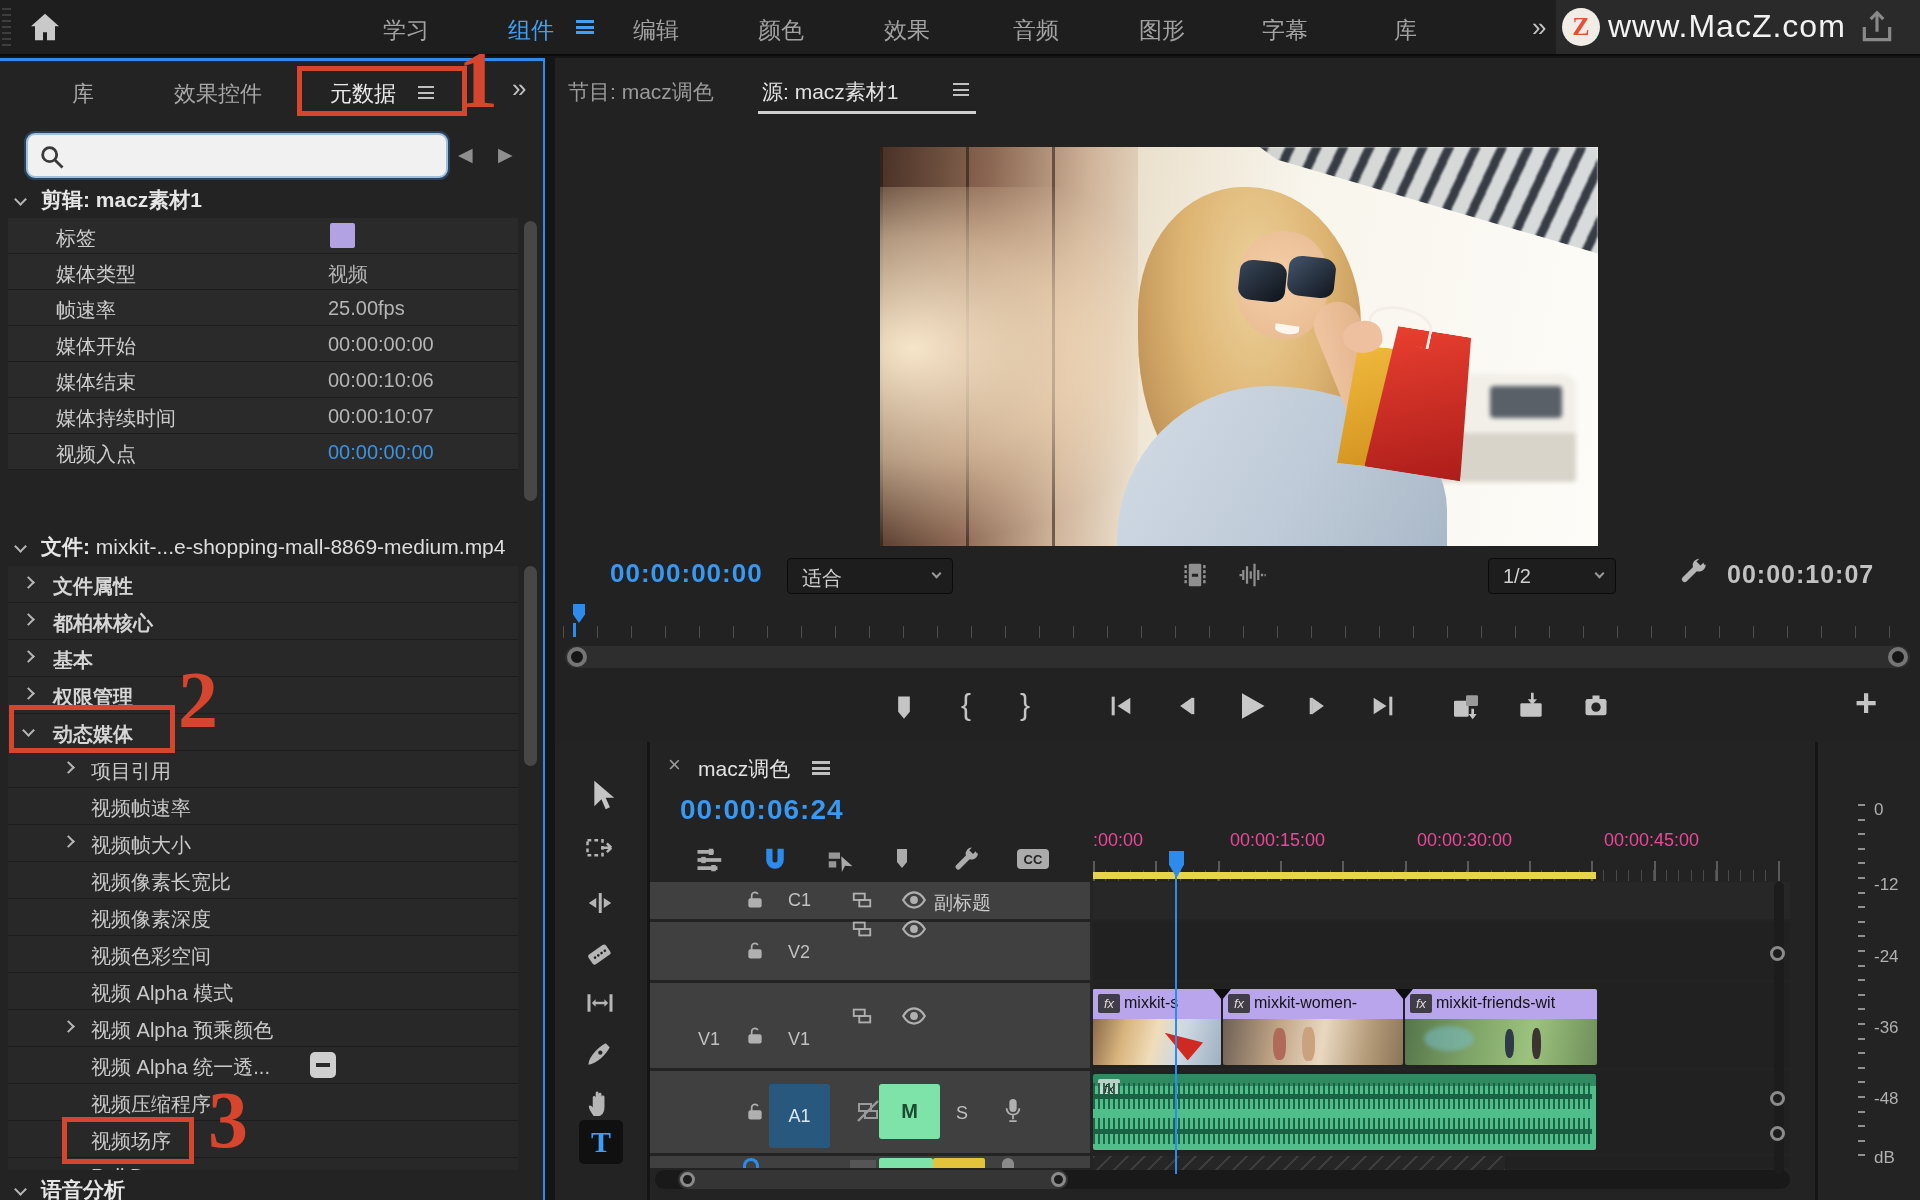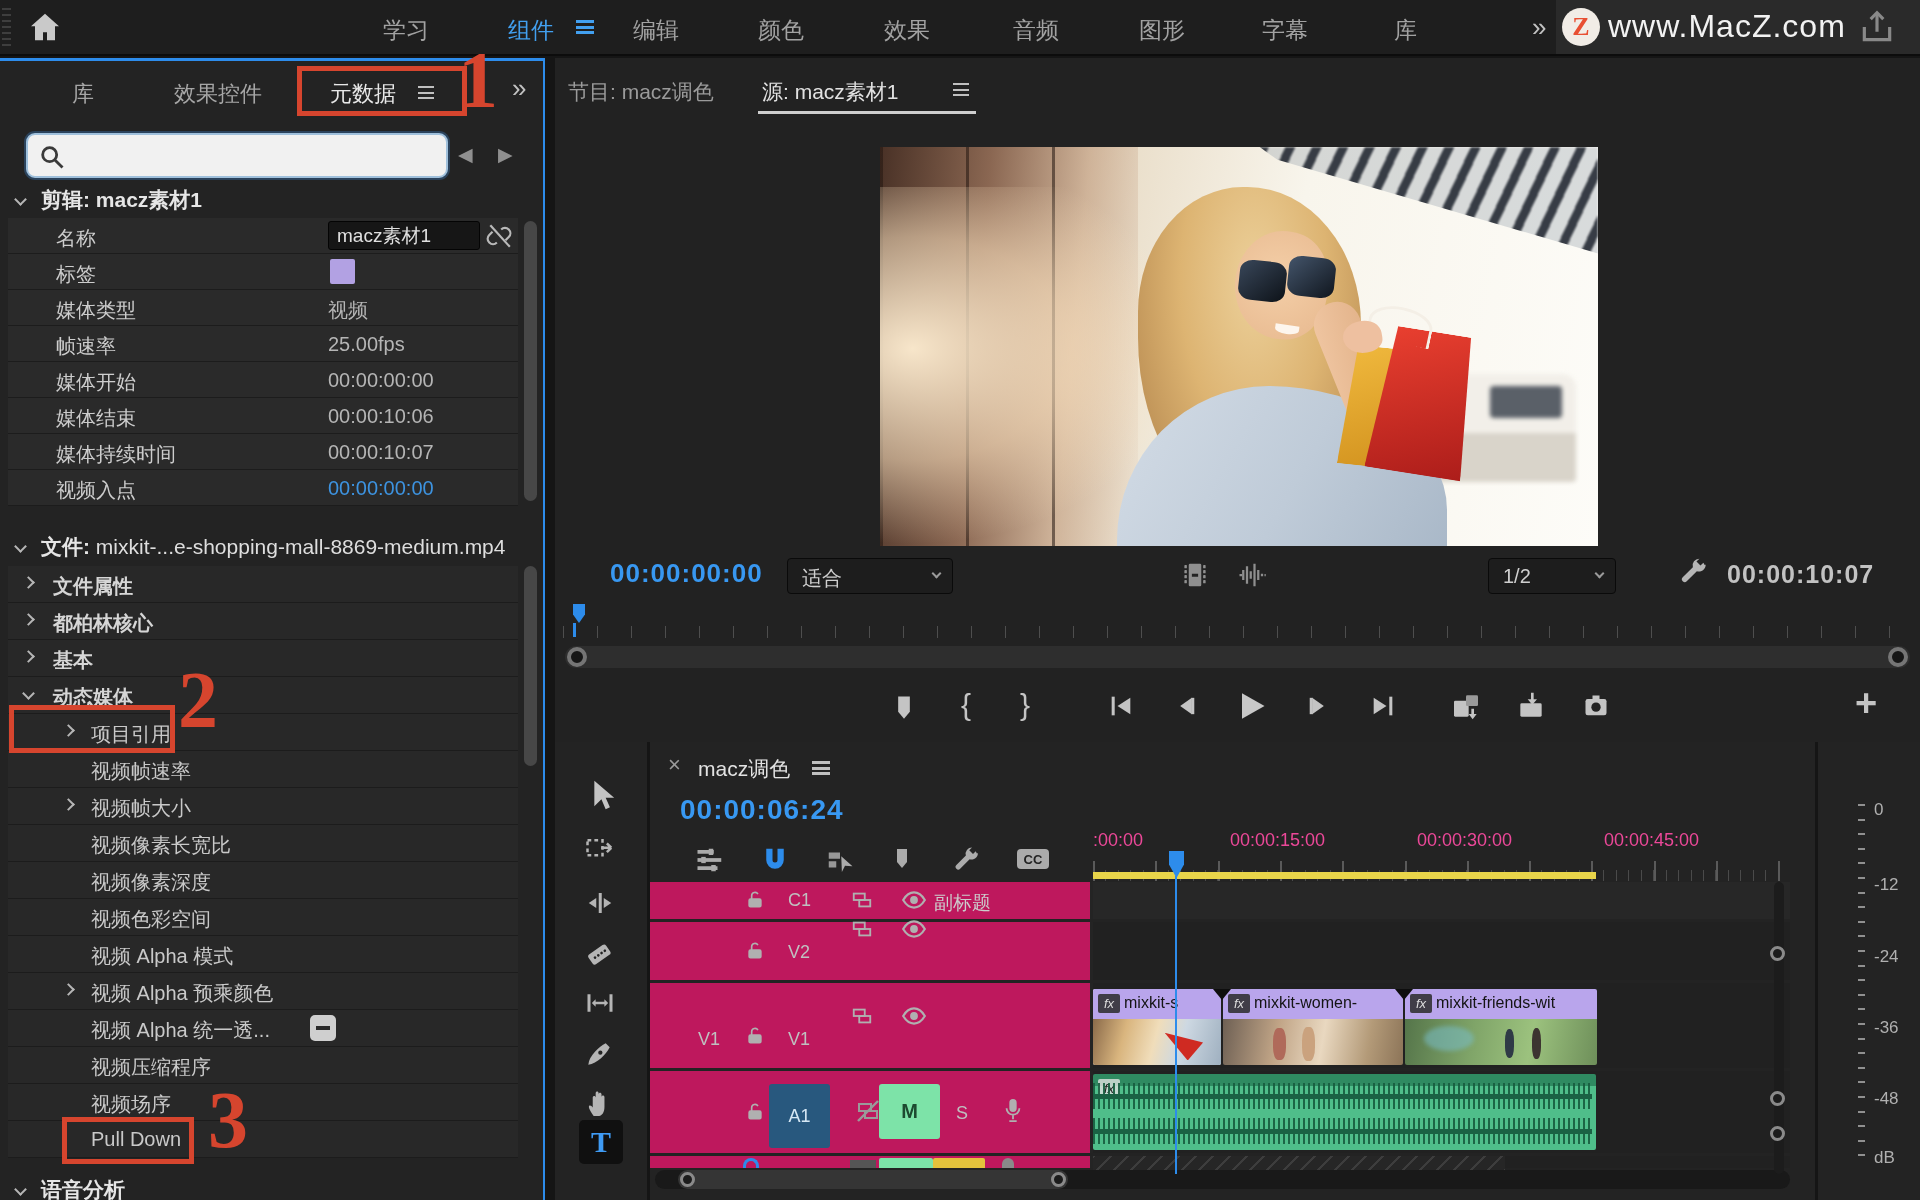--- a/index.html
+++ b/index.html
@@ -103,21 +103,21 @@
 .ticks2{position:absolute;left:443px;top:115px;width:697px;height:24px;
   background:
    repeating-linear-gradient(90deg,#5a5a5a 0 2px,transparent 2px 62.3px),
    repeating-linear-gradient(90deg,#4a4a4a 0 1px,transparent 1px 12.45px);
   background-size:100% 20px,100% 11px;background-position:0 100%,0 100%;background-repeat:no-repeat}
 .ybar{position:absolute;left:443px;top:130px;width:503px;height:7px;background:#e8d44a}
 .ph2-head{position:absolute;left:519px;top:109px;width:15px;height:27px;background:#2d8ceb;z-index:30;
   clip-path:polygon(0 0,100% 0,100% 50%,50% 100%,0 50%)}
 .ph2-line{position:absolute;left:525px;top:134px;width:2px;height:298px;background:#2d8ceb;z-index:30}
 .trow{position:absolute;left:0;width:1140px;background:#242424}
-.thead{position:absolute;left:0;top:0;width:440px;height:100%;background:#be185d}
+.thead{position:absolute;left:0;top:0;width:440px;height:100%;background:#404040}
 .tcontent{position:absolute;left:443px;top:0;width:697px;height:100%;background:#212121}
 .tname{position:absolute;font-size:18px;color:#c0c0c0}
 .a1box{position:absolute;left:119px;top:13px;width:61px;height:64px;background:#28587e;border-radius:3px;
   text-align:center;line-height:64px;font-size:18px;color:#d6e8f5}
 .mbox{position:absolute;left:229px;top:13px;width:61px;height:55px;background:#7de3a8;border-radius:3px;
   text-align:center;line-height:55px;font-size:20px;font-weight:bold;color:#1d4a30}
 .clip{position:absolute;top:6px;height:76px;overflow:hidden;border-radius:2px}
 .clip .chead{position:absolute;left:0;top:0;right:0;height:30px;background:#b9a5ec;color:#141414;font-size:16px;white-space:nowrap;overflow:hidden}
 .clip .cthumb{position:absolute;left:0;top:30px;right:0;bottom:0}
 .fxbadge{display:inline-block;margin:5px 4px 0 5px;width:22px;height:19px;background:rgba(42,42,42,.85);
@@ -202,31 +202,20 @@
     </div>
     <span class="navarrow" style="left:458px">◀</span>
     <span class="navarrow" style="left:498px">▶</span>
 
     <div class="sect-head" style="left:16px;top:125px">
       <span class="carat d"></span><span>剪辑: macz素材1</span>
     </div>
 
     <div class="abs" style="left:8px;top:157px;width:510px">
       <div class="mrow">
-        <span class="lab">名称</span>
-        <input class="nameinput" value="macz素材1" style="">
-        <span class="abs" style="left:478px;top:5px">
-          <svg width="26" height="26" viewBox="0 0 24 24" fill="none" stroke="#b9b9b9" stroke-width="2">
-            <path d="M14 6c2-2 5-2 7 0s2 5 0 7l-3 3"></path>
-              <path d="M10 18c-2 2-5 2-7 0s-2-5 0-7l3-3"></path>
-              <path d="M4 2l18 20"></path>
-            </svg>
-        </span>
-      </div>
-      <div class="mrow">
         <span class="lab">标签</span>
         <span class="swatch"></span>
       </div>
       <div class="mrow">
         <span class="lab">媒体类型</span>
         <span class="val">视频</span>
       </div>
       <div class="mrow">
         <span class="lab">帧速率</span>
         <span class="val">25.00fps</span>
@@ -259,20 +248,24 @@
           <span class="cv carat r"></span>
           <span class="lab">文件属性</span>
         </div>
       <div class="frow lvl1">
           <span class="cv carat r"></span>
           <span class="lab">都柏林核心</span>
         </div>
       <div class="frow lvl1">
           <span class="cv carat r"></span>
           <span class="lab">基本</span>
+        </div>
+      <div class="frow lvl1">
+          <span class="cv carat r"></span>
+          <span class="lab">权限管理</span>
         </div>
       <div class="frow lvl1">
           <span class="cv carat d"></span>
           <span class="lab">动态媒体</span>
         </div>
       <div class="frow lvl2">
           <span class="cv carat r"></span>
           <span class="lab">项目引用</span>
         </div>
       <div class="frow lvl2">

